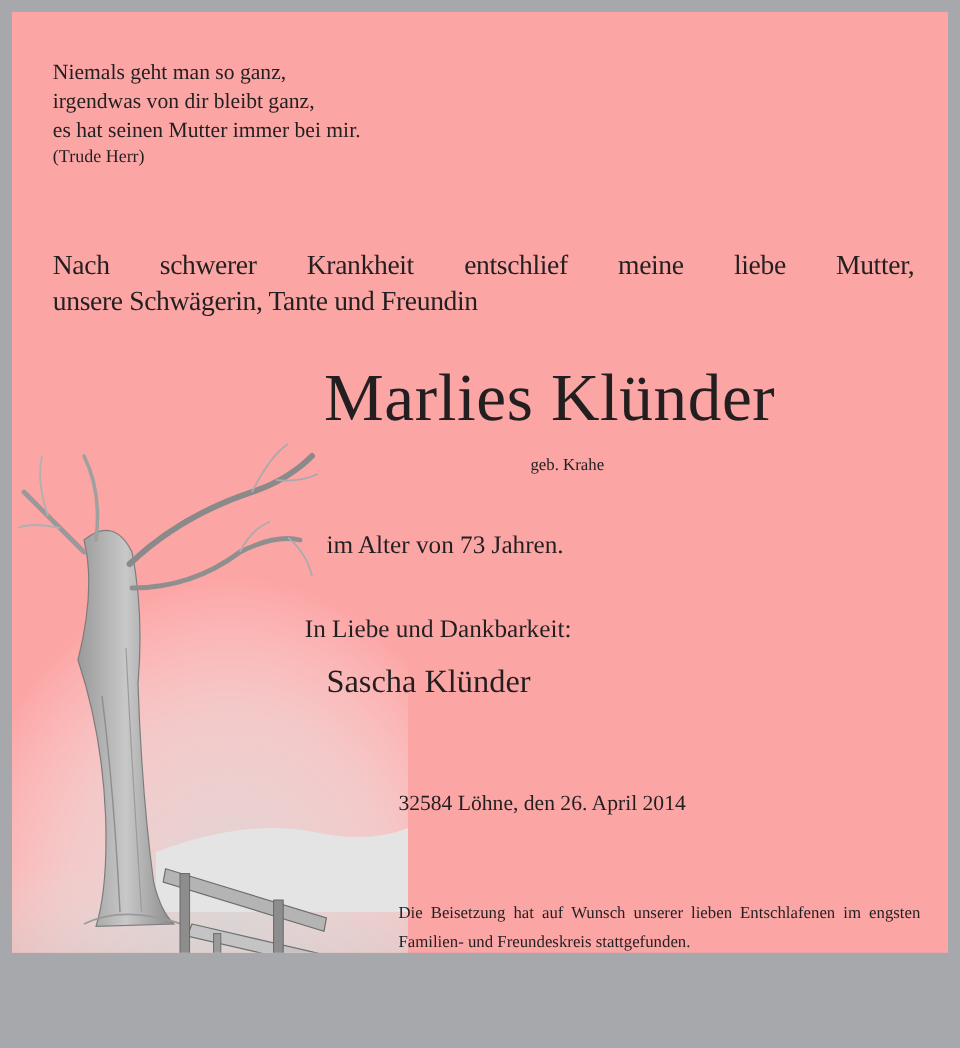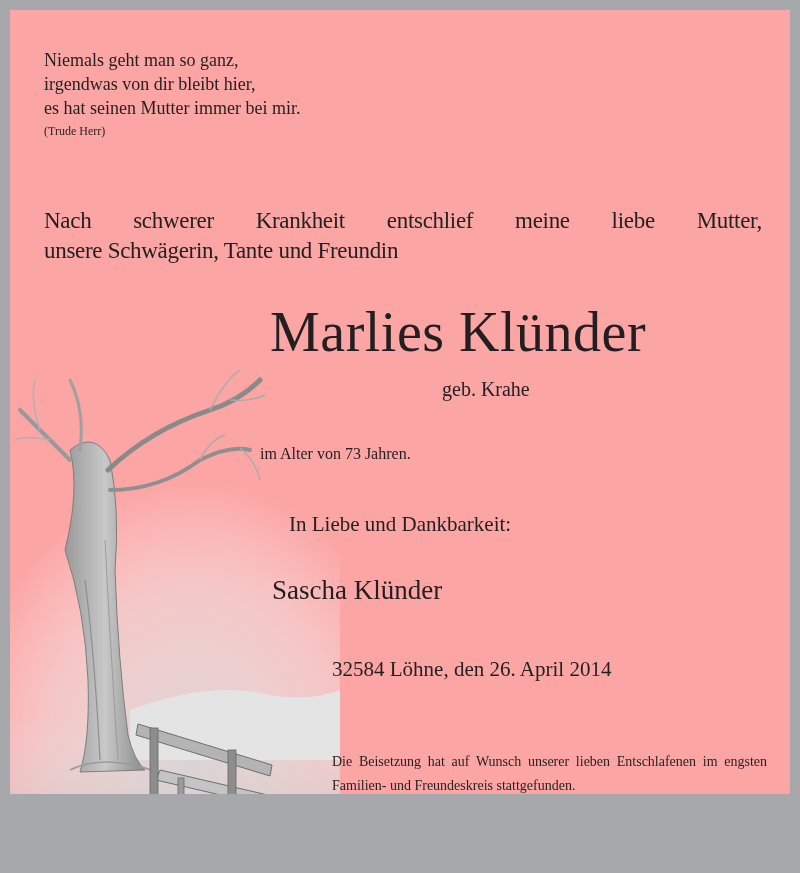--- a/index.html
+++ b/index.html
@@ -17,52 +17,52 @@
     width: 780px; height: 784px;
     background: #fca5a5;
     overflow: hidden;
     text-decoration: underline;
   }
   .abs { position: absolute; }
   .quote {
     left: 34px; top: 38px;
     font-size: 18px; line-height: 24px;
   }
-  .quote .attr { font-size: 12px; line-height: 22px; }
+  .quote .attr { font-size: 15px; line-height: 22px; }
   .intro {
     left: 34px; top: 196px;
     width: 718px;
     font-size: 23px; line-height: 30px;
     letter-spacing: -0.3px;
   }
   .intro .l1 { text-align: justify; text-align-last: justify; display: block; }
   .name {
     left: 260px; top: 290px;
     font-size: 56px; line-height: 64px;
     letter-spacing: 0.5px;
   }
   .born {
     left: 432px; top: 366px;
-    font-size: 20px; line-height: 26px;
+    font-size: 14px; line-height: 26px;
   }
   .age {
-    left: 250px; top: 430px;
-    font-size: 16px; line-height: 28px;
+    left: 262px; top: 430px;
+    font-size: 21px; line-height: 28px;
   }
   .thanks {
-    left: 279px; top: 500px;
+    left: 244px; top: 500px;
     font-size: 21px; line-height: 28px;
   }
   .signers {
     left: 262px; top: 541px;
-    font-size: 27px; line-height: 34px; margin-top: 22px;
+    font-size: 27px; line-height: 34px;
   }
   .place {
     left: 322px; top: 645px;
-    font-size: 21px; line-height: 28px;
+    font-size: 18px; line-height: 28px;
   }
   .burial {
     left: 322px; top: 740px;
     width: 435px;
     font-size: 14px; line-height: 23.5px;
     text-align: justify;
   }
   .illustration {
     left: 0px; top: 330px;
     width: 330px; height: 522px;
@@ -117,21 +117,21 @@
 
       <rect x="140" y="388" width="8" height="95" fill="#8d8d8d" stroke="#666" stroke-width="0.8"></rect>
       <rect x="218" y="410" width="8" height="105" fill="#8d8d8d" stroke="#666" stroke-width="0.8"></rect>
       <rect x="168" y="438" width="6" height="40" fill="#9b9b9b" stroke="#6a6a6a" stroke-width="0.8"></rect>
       <rect x="266" y="468" width="6" height="30" fill="#9b9b9b" stroke="#6a6a6a" stroke-width="0.8"></rect>
     </svg>
   </div>
 
   <div class="abs quote">
     <div>Niemals geht man so ganz,</div>
-    <div>irgendwas von dir bleibt hier,</div>
+    <div>irgendwas von dir bleibt ganz,</div>
     <div>es hat seinen Mutter immer bei mir.</div>
     <div class="attr">(Trude Herr)</div>
   </div>
 
   <div class="abs intro">
     <span class="l1">Nach schwerer Krankheit entschlief meine liebe Mutter,</span>
     <span>unsere Schwägerin, Tante und Freundin</span>
   </div>
 
   <div class="abs name">Marlies Klünder</div>

